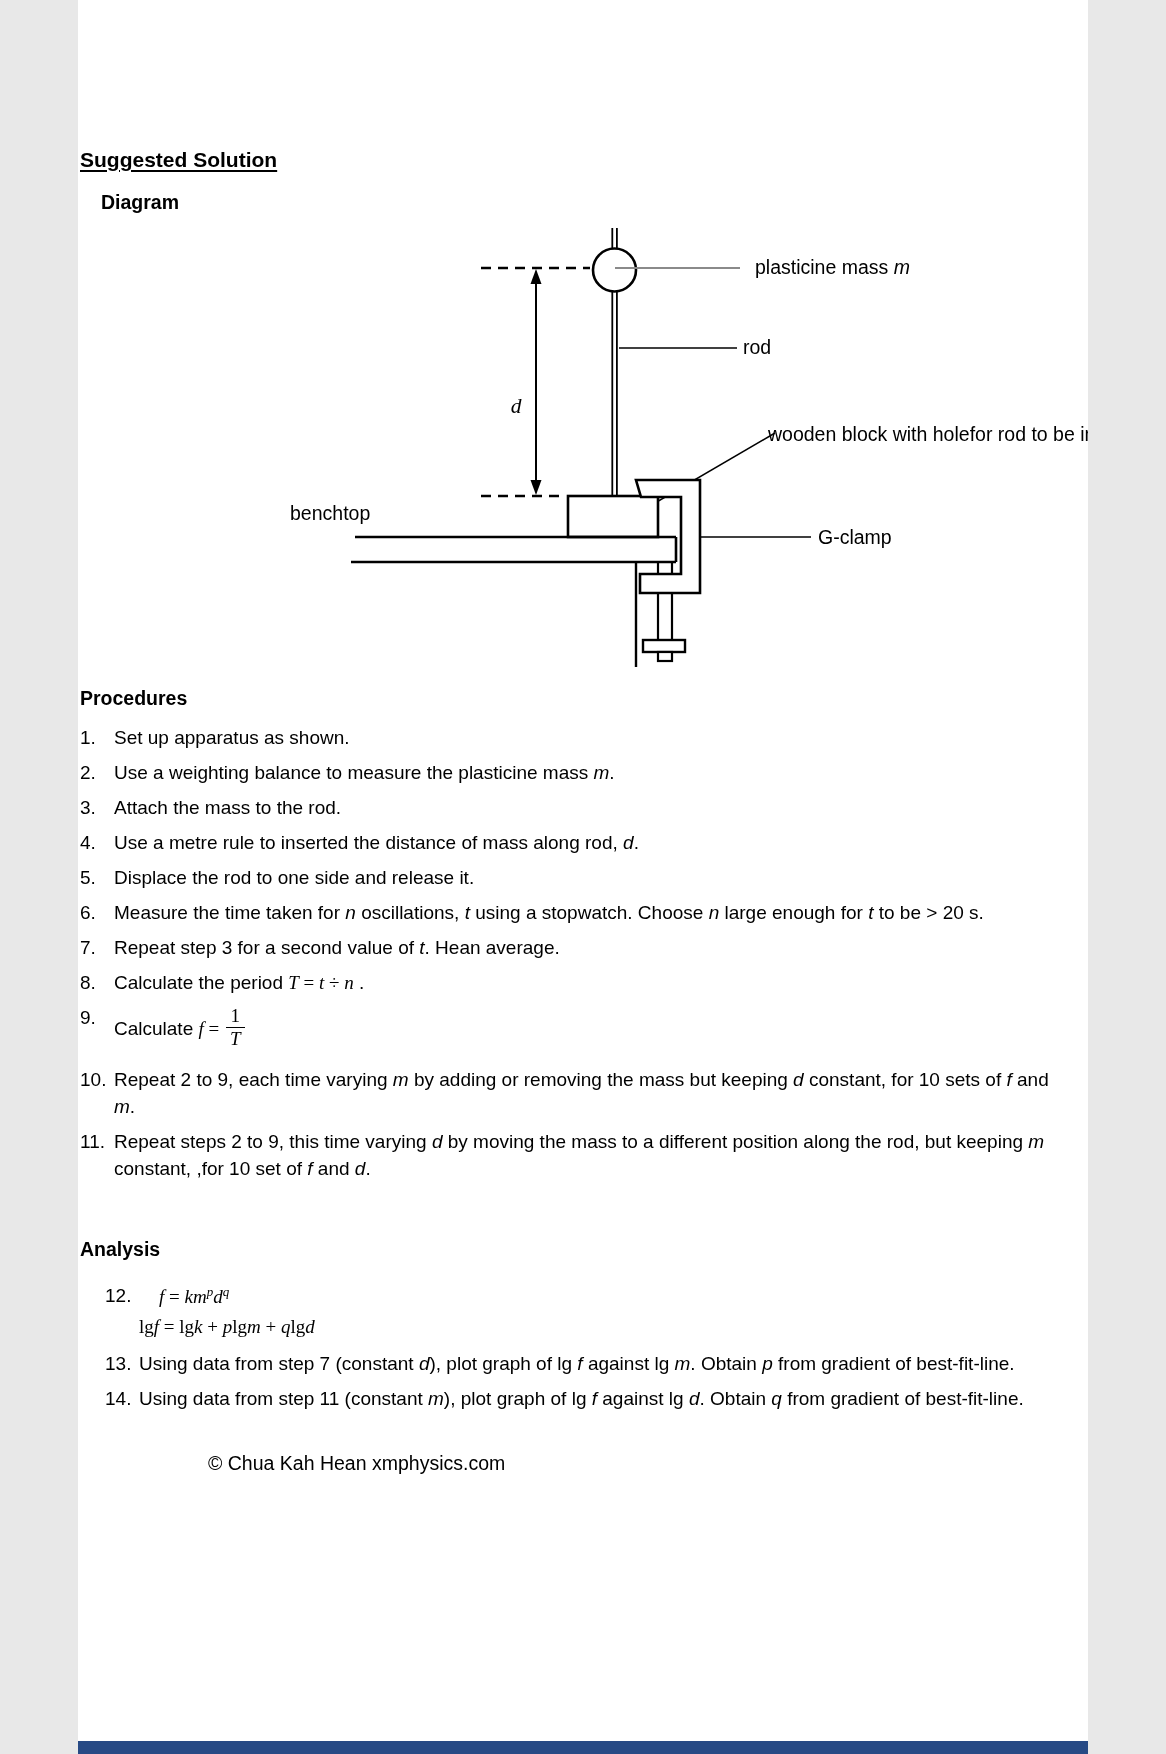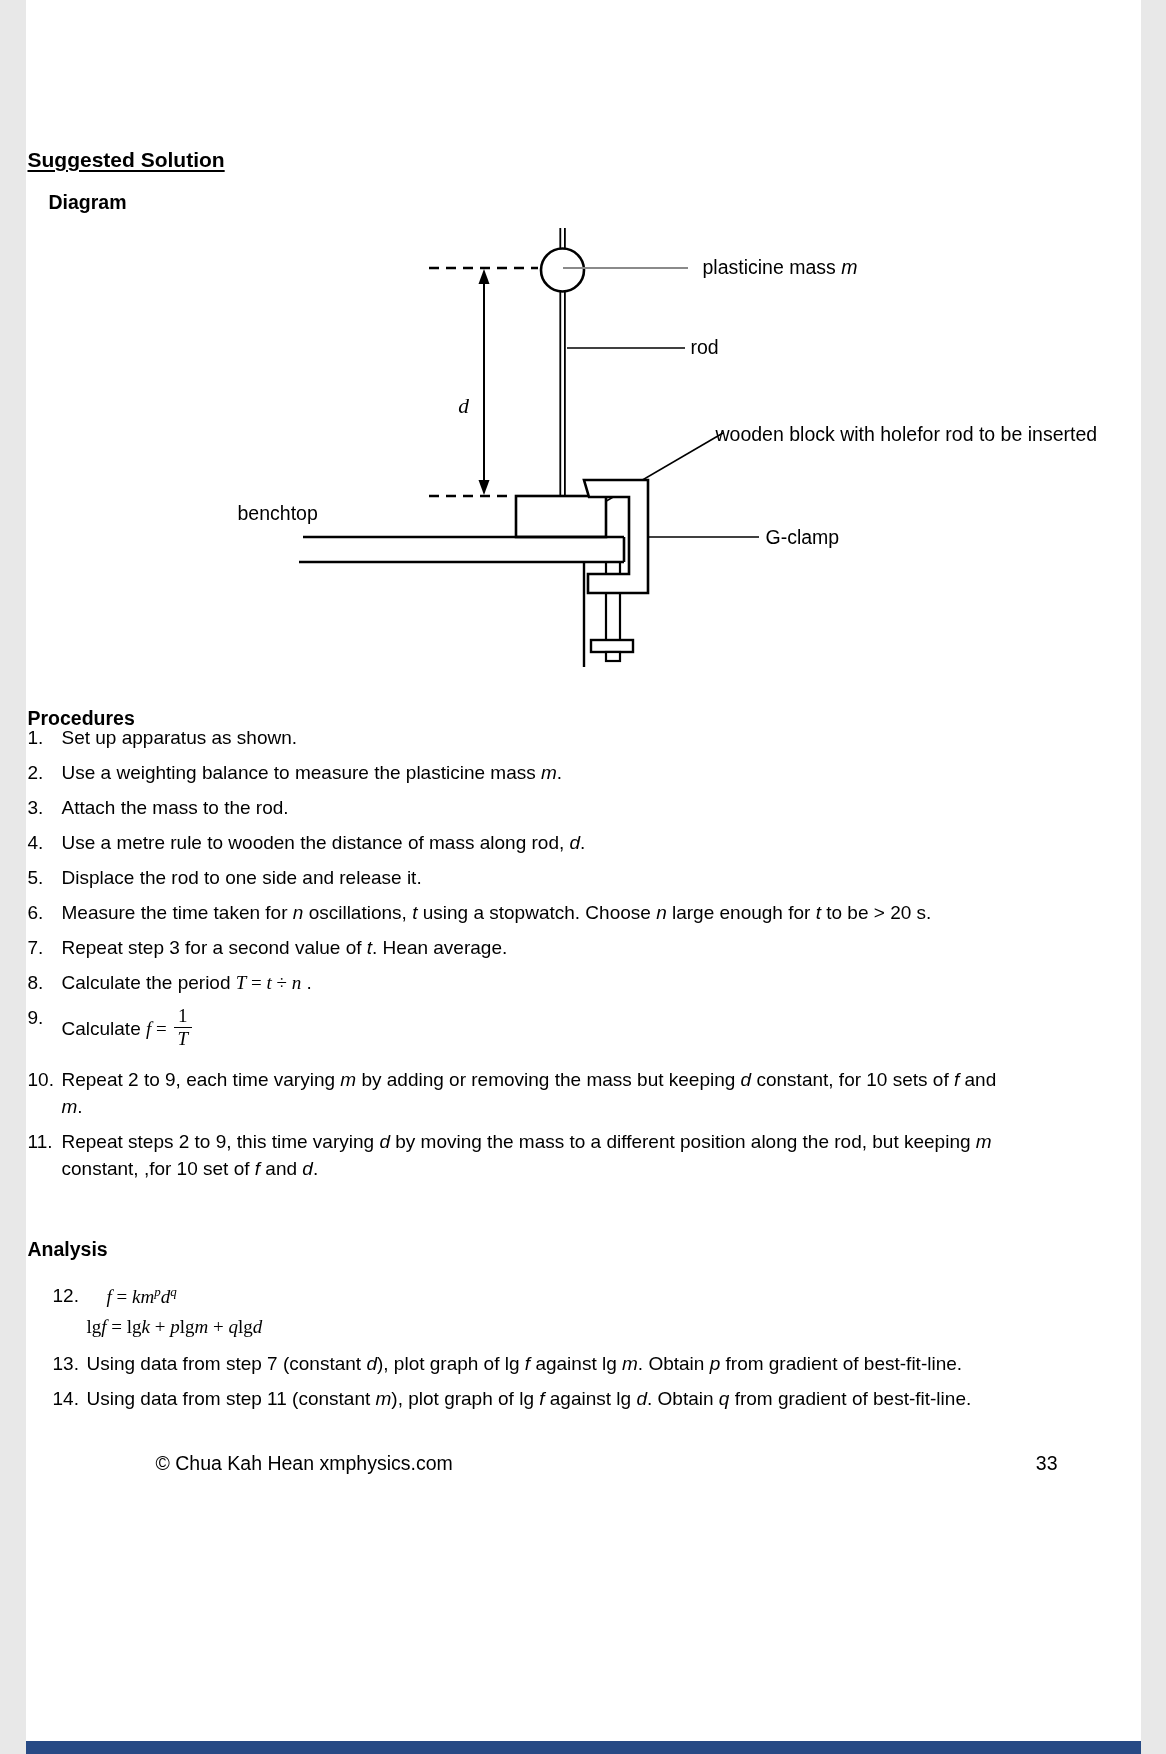--- a/index.html
+++ b/index.html
@@ -1,36 +1,36 @@
 <!DOCTYPE html>
 <html><head>
 <meta charset="utf-8">
 <style>
   html,body{margin:0;padding:0;background:#e8e8e8;}
   .page{
     position:relative;
-    width:1115px;height:1754px;
+    width:1010px;height:1754px;
     margin:0 auto;
     background:#ffffff;
     font-family:"Liberation Sans", sans-serif;
     color:#000;
     overflow:hidden;
   }
   .doc-title{
     position:absolute;left:2px;top:148px;
     font-size:21px;font-weight:bold;
     text-decoration:underline;
     text-underline-offset:3px;
   }
   .sec-heading{
     position:absolute;left:2px;
     font-size:19.5px;font-weight:bold;
   }
   #diagram-heading{top:191px;margin-left:21px;}
-  #procedures-heading{top:707px;}
+  #procedures-heading{top:687px;}
   #analysis-heading{top:1238px;}
 
   .diagram{position:absolute;left:0;top:200px;width:1166px;height:470px;}
   .diagram svg{position:absolute;left:0;top:0;}
   .dlabel{
     position:absolute;font-size:19.5px;line-height:23px;white-space:nowrap;
   }
   #lbl-plasticine{left:677px;top:56px;}
   #lbl-rod{left:665px;top:136px;}
   #lbl-wooden-block{left:690px;top:223px;width:240px;text-align:right;}
@@ -130,21 +130,21 @@
     <div class="dlabel" id="lbl-bench"><span class="line"><span>bench</span></span><span class="line"><span>top</span></span></div>
     <div class="dlabel" id="lbl-gclamp"><span class="line"><span>G-clamp</span></span></div>
     <div class="dlabel" id="lbl-d"><span class="line"><span class="it sf">d</span></span></div>
   </div>
 
   <div class="sec-heading" id="procedures-heading">Procedures</div>
   <div class="steps" id="procedures-list">
       <div class="step"><span class="num">1.</span><span class="body"><span class="line"><span>Set up apparatus as shown.</span></span></span></div>
       <div class="step"><span class="num">2.</span><span class="body"><span class="line"><span>Use a weighting balance to measure the plasticine mass </span><span class="it">m</span><span>.</span></span></span></div>
       <div class="step"><span class="num">3.</span><span class="body"><span class="line"><span>Attach the mass to the rod.</span></span></span></div>
-      <div class="step"><span class="num">4.</span><span class="body"><span class="line"><span>Use a metre rule to wooden the distance of mass along rod, </span><span class="it">d</span><span>.</span></span></span></div>
+      <div class="step"><span class="num">4.</span><span class="body"><span class="line"><span>Use a metre rule to inserted the distance of mass along rod, </span><span class="it">d</span><span>.</span></span></span></div>
       <div class="step"><span class="num">5.</span><span class="body"><span class="line"><span>Displace the rod to one side and release it.</span></span></span></div>
       <div class="step"><span class="num">6.</span><span class="body"><span class="line"><span>Measure the time taken for </span><span class="it">n</span><span> oscillations, </span><span class="it">t</span><span> using a stopwatch. Choose </span><span class="it">n</span><span> large enough for </span><span class="it">t</span><span> to be &gt; 20 s.</span></span></span></div>
       <div class="step"><span class="num">7.</span><span class="body"><span class="line"><span>Repeat step 3 for a second value of </span><span class="it">t</span><span>. Hean average.</span></span></span></div>
       <div class="step"><span class="num">8.</span><span class="body"><span class="line"><span>Calculate the period </span><span class="it sf">T</span><span class="sf"> = </span><span class="it sf">t</span><span class="sf"> ÷ </span><span class="it sf">n</span><span> .</span></span></span></div>
       <div class="step fracstep"><span class="num">9.</span><span class="body"><span class="line"><span>Calculate </span><span class="it sf">f</span><span class="sf"> = </span><span class="frac"><span class="fn">1</span><span class="fd">T</span></span></span></span></div>
       <div class="step"><span class="num">10.</span><span class="body"><span class="line"><span>Repeat 2 to 9, each time varying </span><span class="it">m</span><span> by adding or removing the mass but keeping </span><span class="it">d</span><span> constant, for 10 sets of </span><span class="it">f</span><span> and</span></span><span class="line"><span class="it">m</span><span>.</span></span></span></div>
       <div class="step"><span class="num">11.</span><span class="body"><span class="line"><span>Repeat steps 2 to 9, this time varying </span><span class="it">d</span><span> by moving the mass to a different position along the rod, but keeping </span><span class="it">m</span></span><span class="line"><span>constant, ,for 10 set of </span><span class="it">f</span><span> and </span><span class="it">d</span><span>.</span></span></span></div>
     </div>
 
   <div class="sec-heading" id="analysis-heading">Analysis</div>

